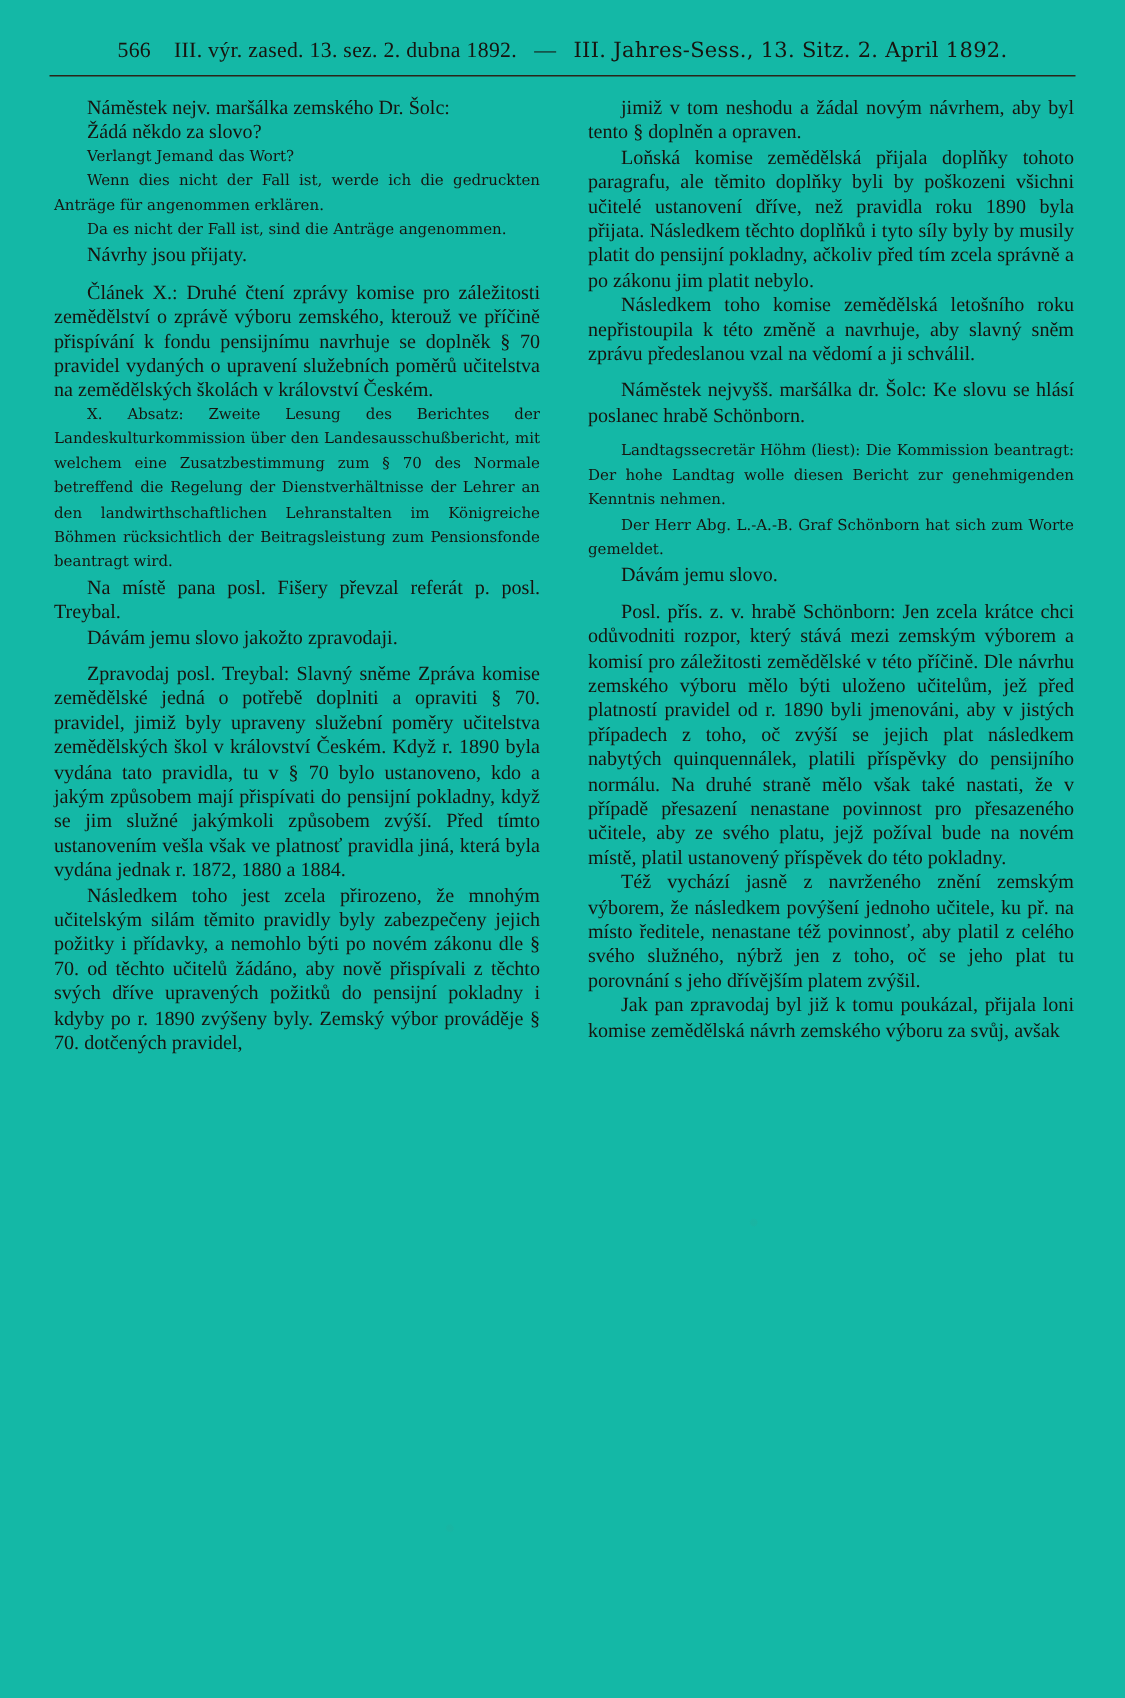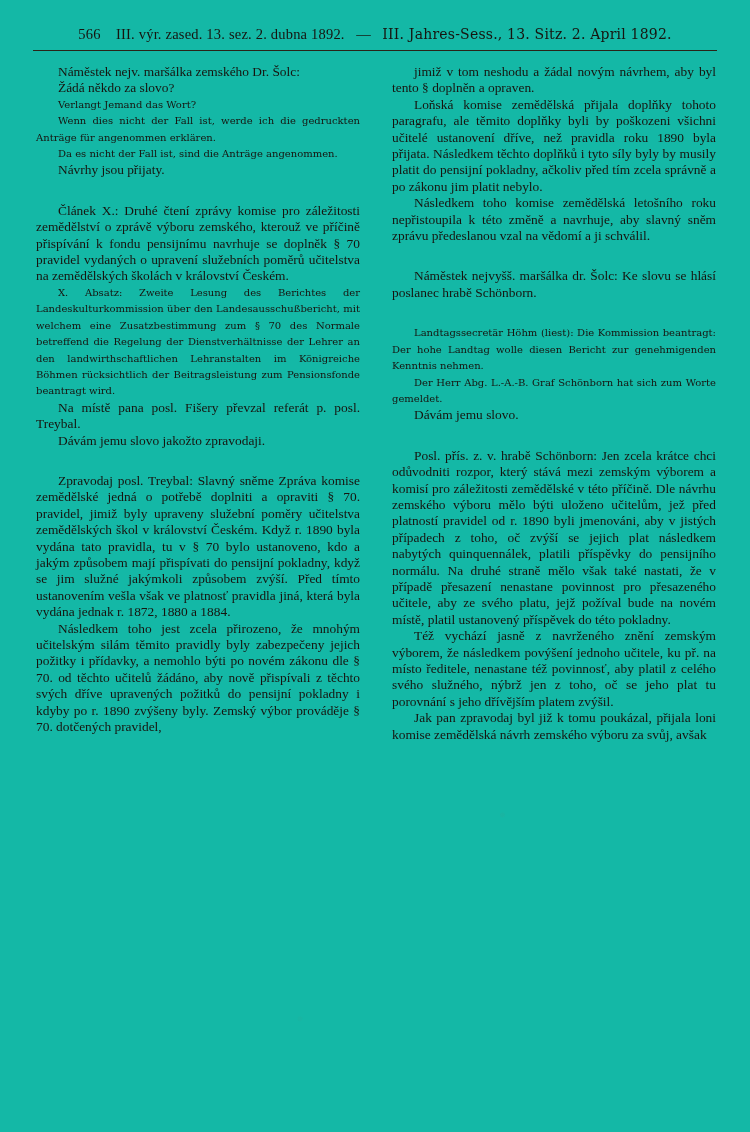--- a/index.html
+++ b/index.html
@@ -72,21 +72,21 @@
     font-size: 13.4px;
     line-height: 16.4px;
     text-align: justify;
     text-justify: inter-word;
     hyphens: manual;
   }
   .col p {
     margin: 0 0 0 0;
     text-indent: 22px;
   }
-  .col p.gap { margin-top: 24px; }
+  .col p.gap { margin-top: 8px; }
   .fraktur {
     font-family: "DejaVu Serif", serif;
     font-size: 10px;
     line-height: 16.4px;
   }
 </style>
 </head>
 <body>
 
 <div class="page">

